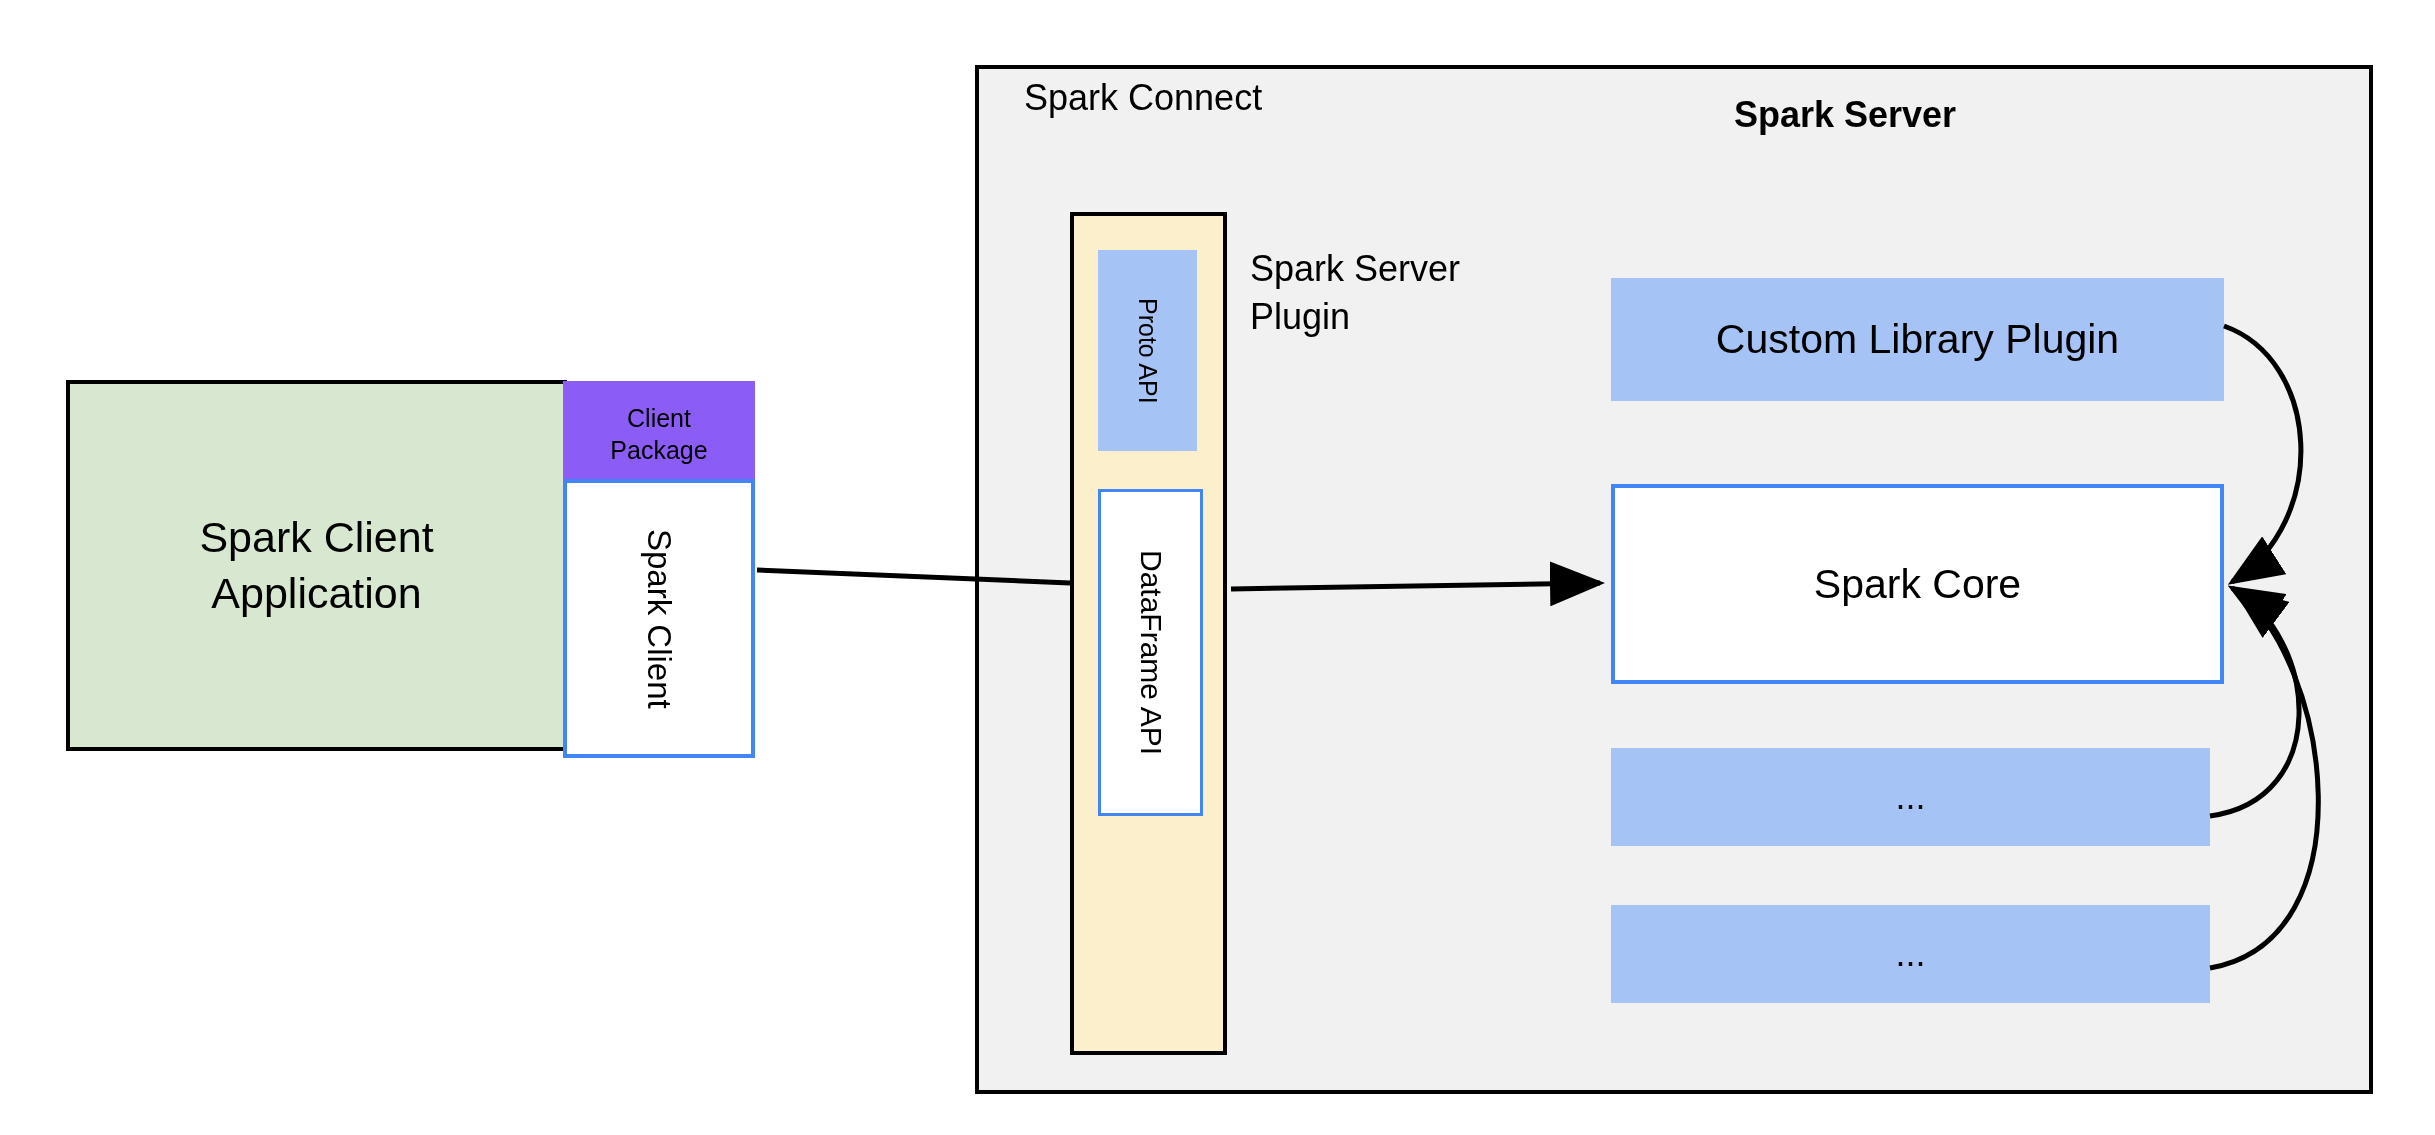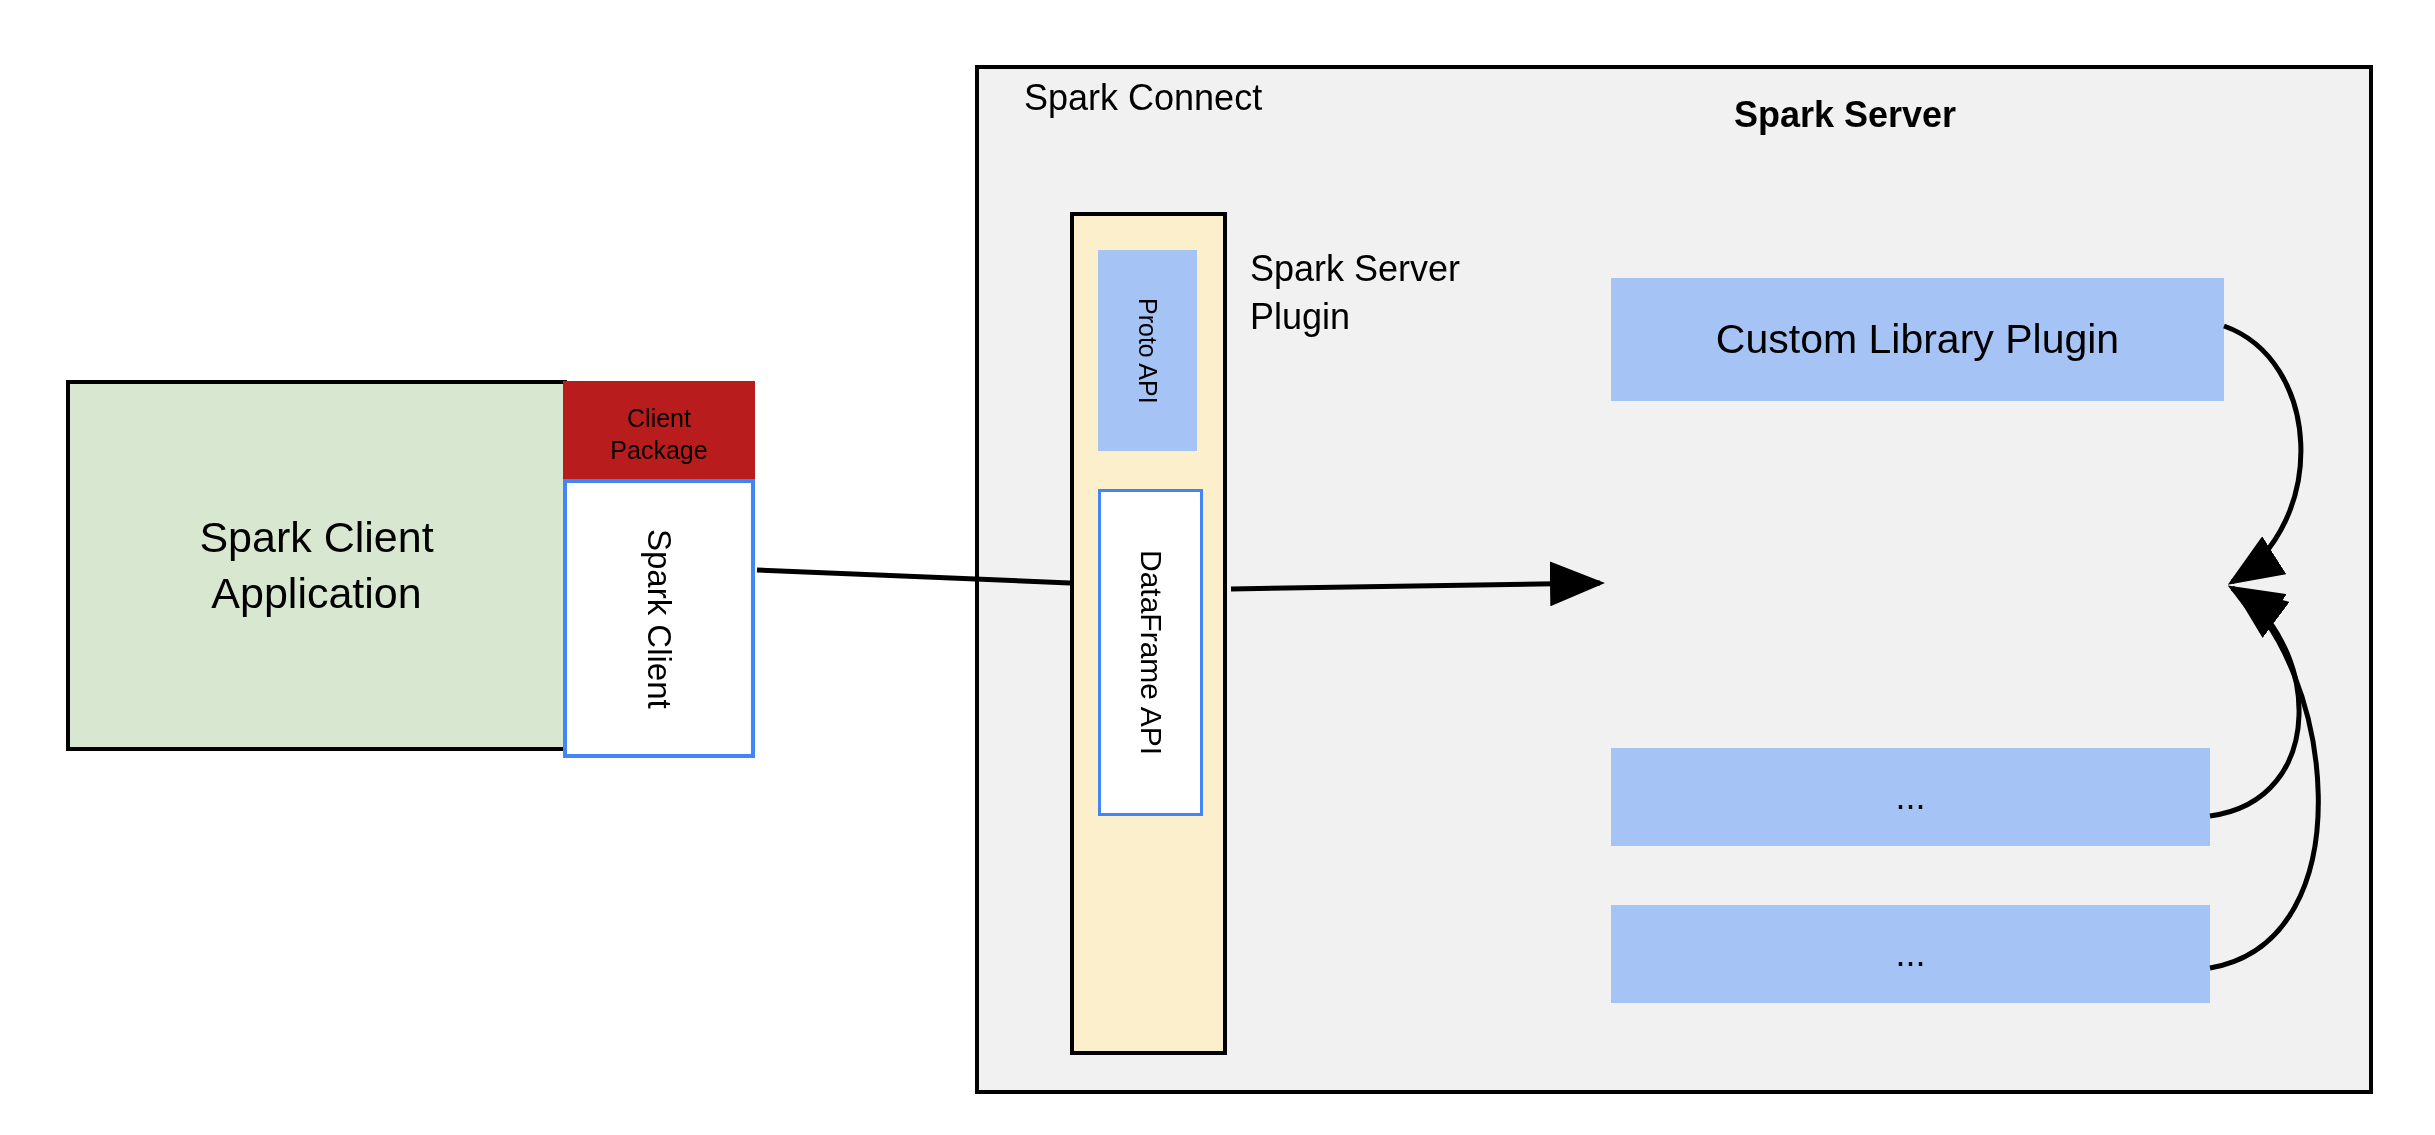--- a/index.html
+++ b/index.html
@@ -38,21 +38,21 @@
     border: 4px solid #000000;
     font-size: 43px;
     line-height: 1.28;
     z-index: 2;
   }
   #client-package-box {
     left: 563px;
     top: 381px;
     width: 192px;
     height: 106px;
-    background: #b91c1c;
+    background: #8b5cf6;
     font-size: 25px;
     line-height: 1.3;
     z-index: 4;
   }
   #spark-client-box {
     left: 563px;
     top: 479px;
     width: 192px;
     height: 279px;
     background: #ffffff;
@@ -212,20 +212,21 @@
 
   <div class="box" id="proto-api-box">
     <span class="vtext">Proto API</span>
   </div>
 
   <div class="box" id="dataframe-api-box">
     <span class="vtext">DataFrame API</span>
   </div>
 
   <div class="box" id="custom-library-plugin-box">Custom Library Plugin</div>
+  <div class="box" id="spark-core-box">Spark Core</div>
   <div class="box" id="ellipsis-box-1">...</div>
   <div class="box" id="ellipsis-box-2">...</div>
 
   <div class="box" id="client-app-box">
     <div>
       <span>Spark Client</span><br>
       <span>Application</span>
     </div>
   </div>
 

